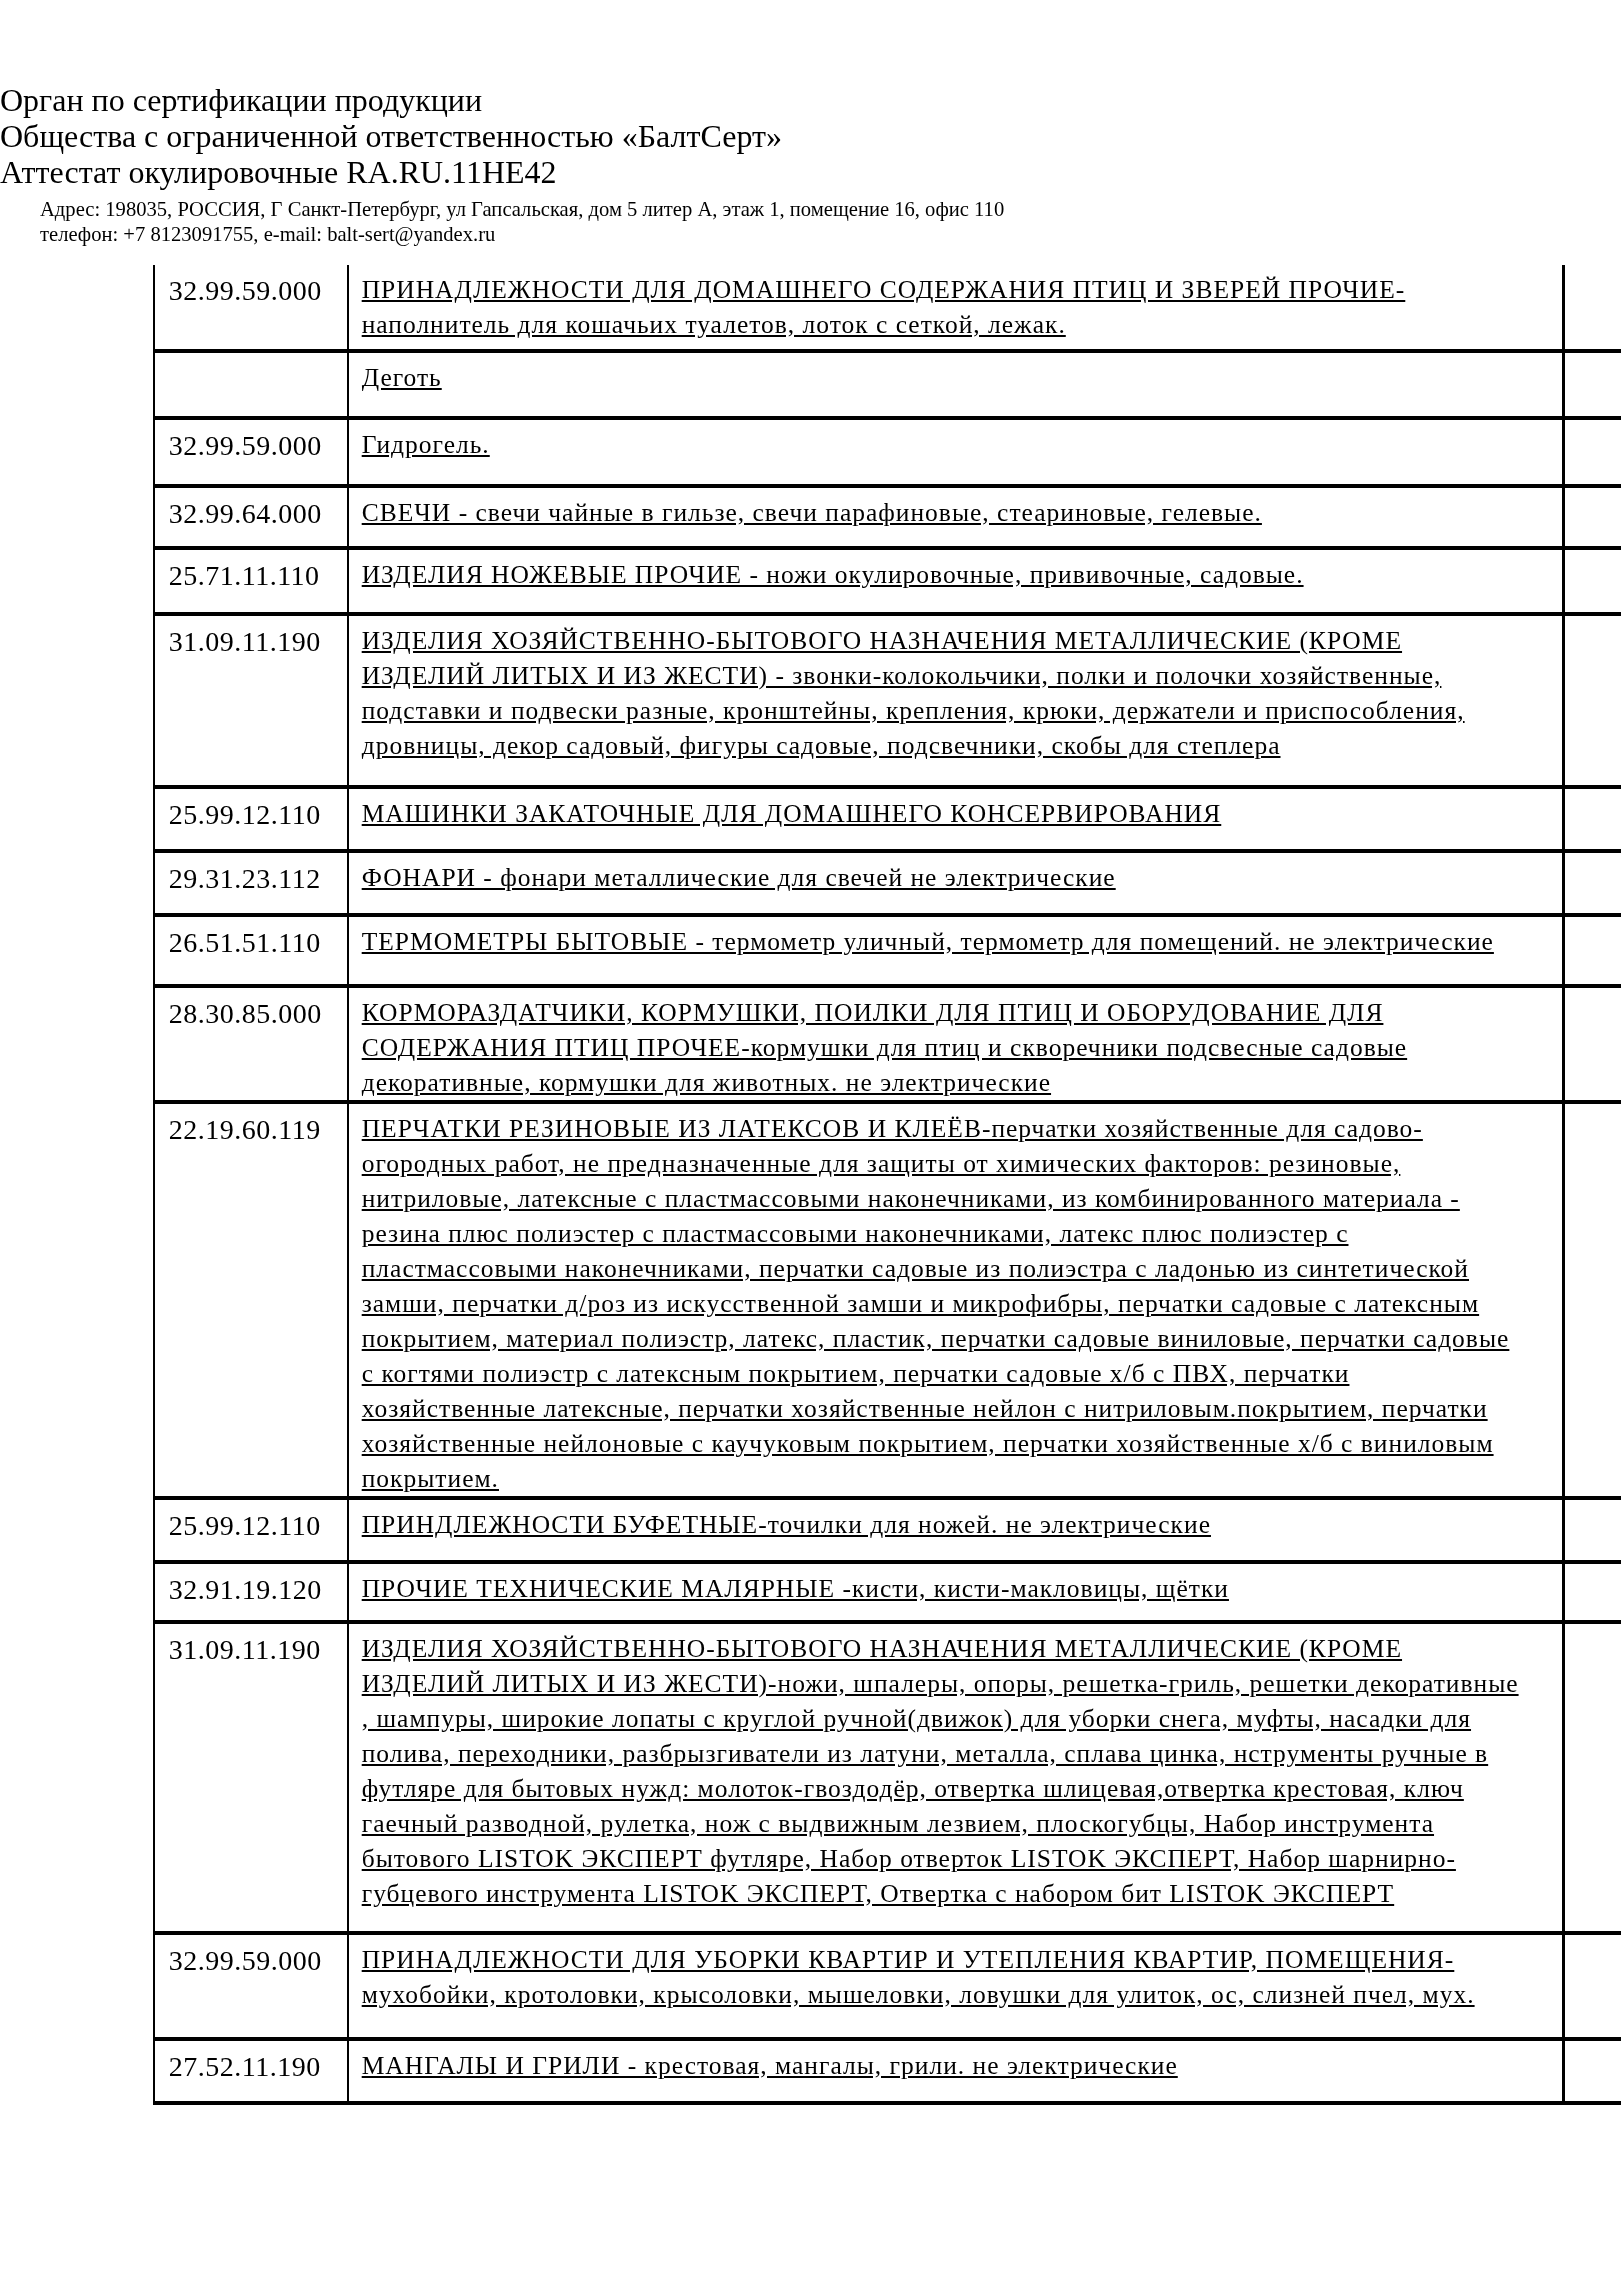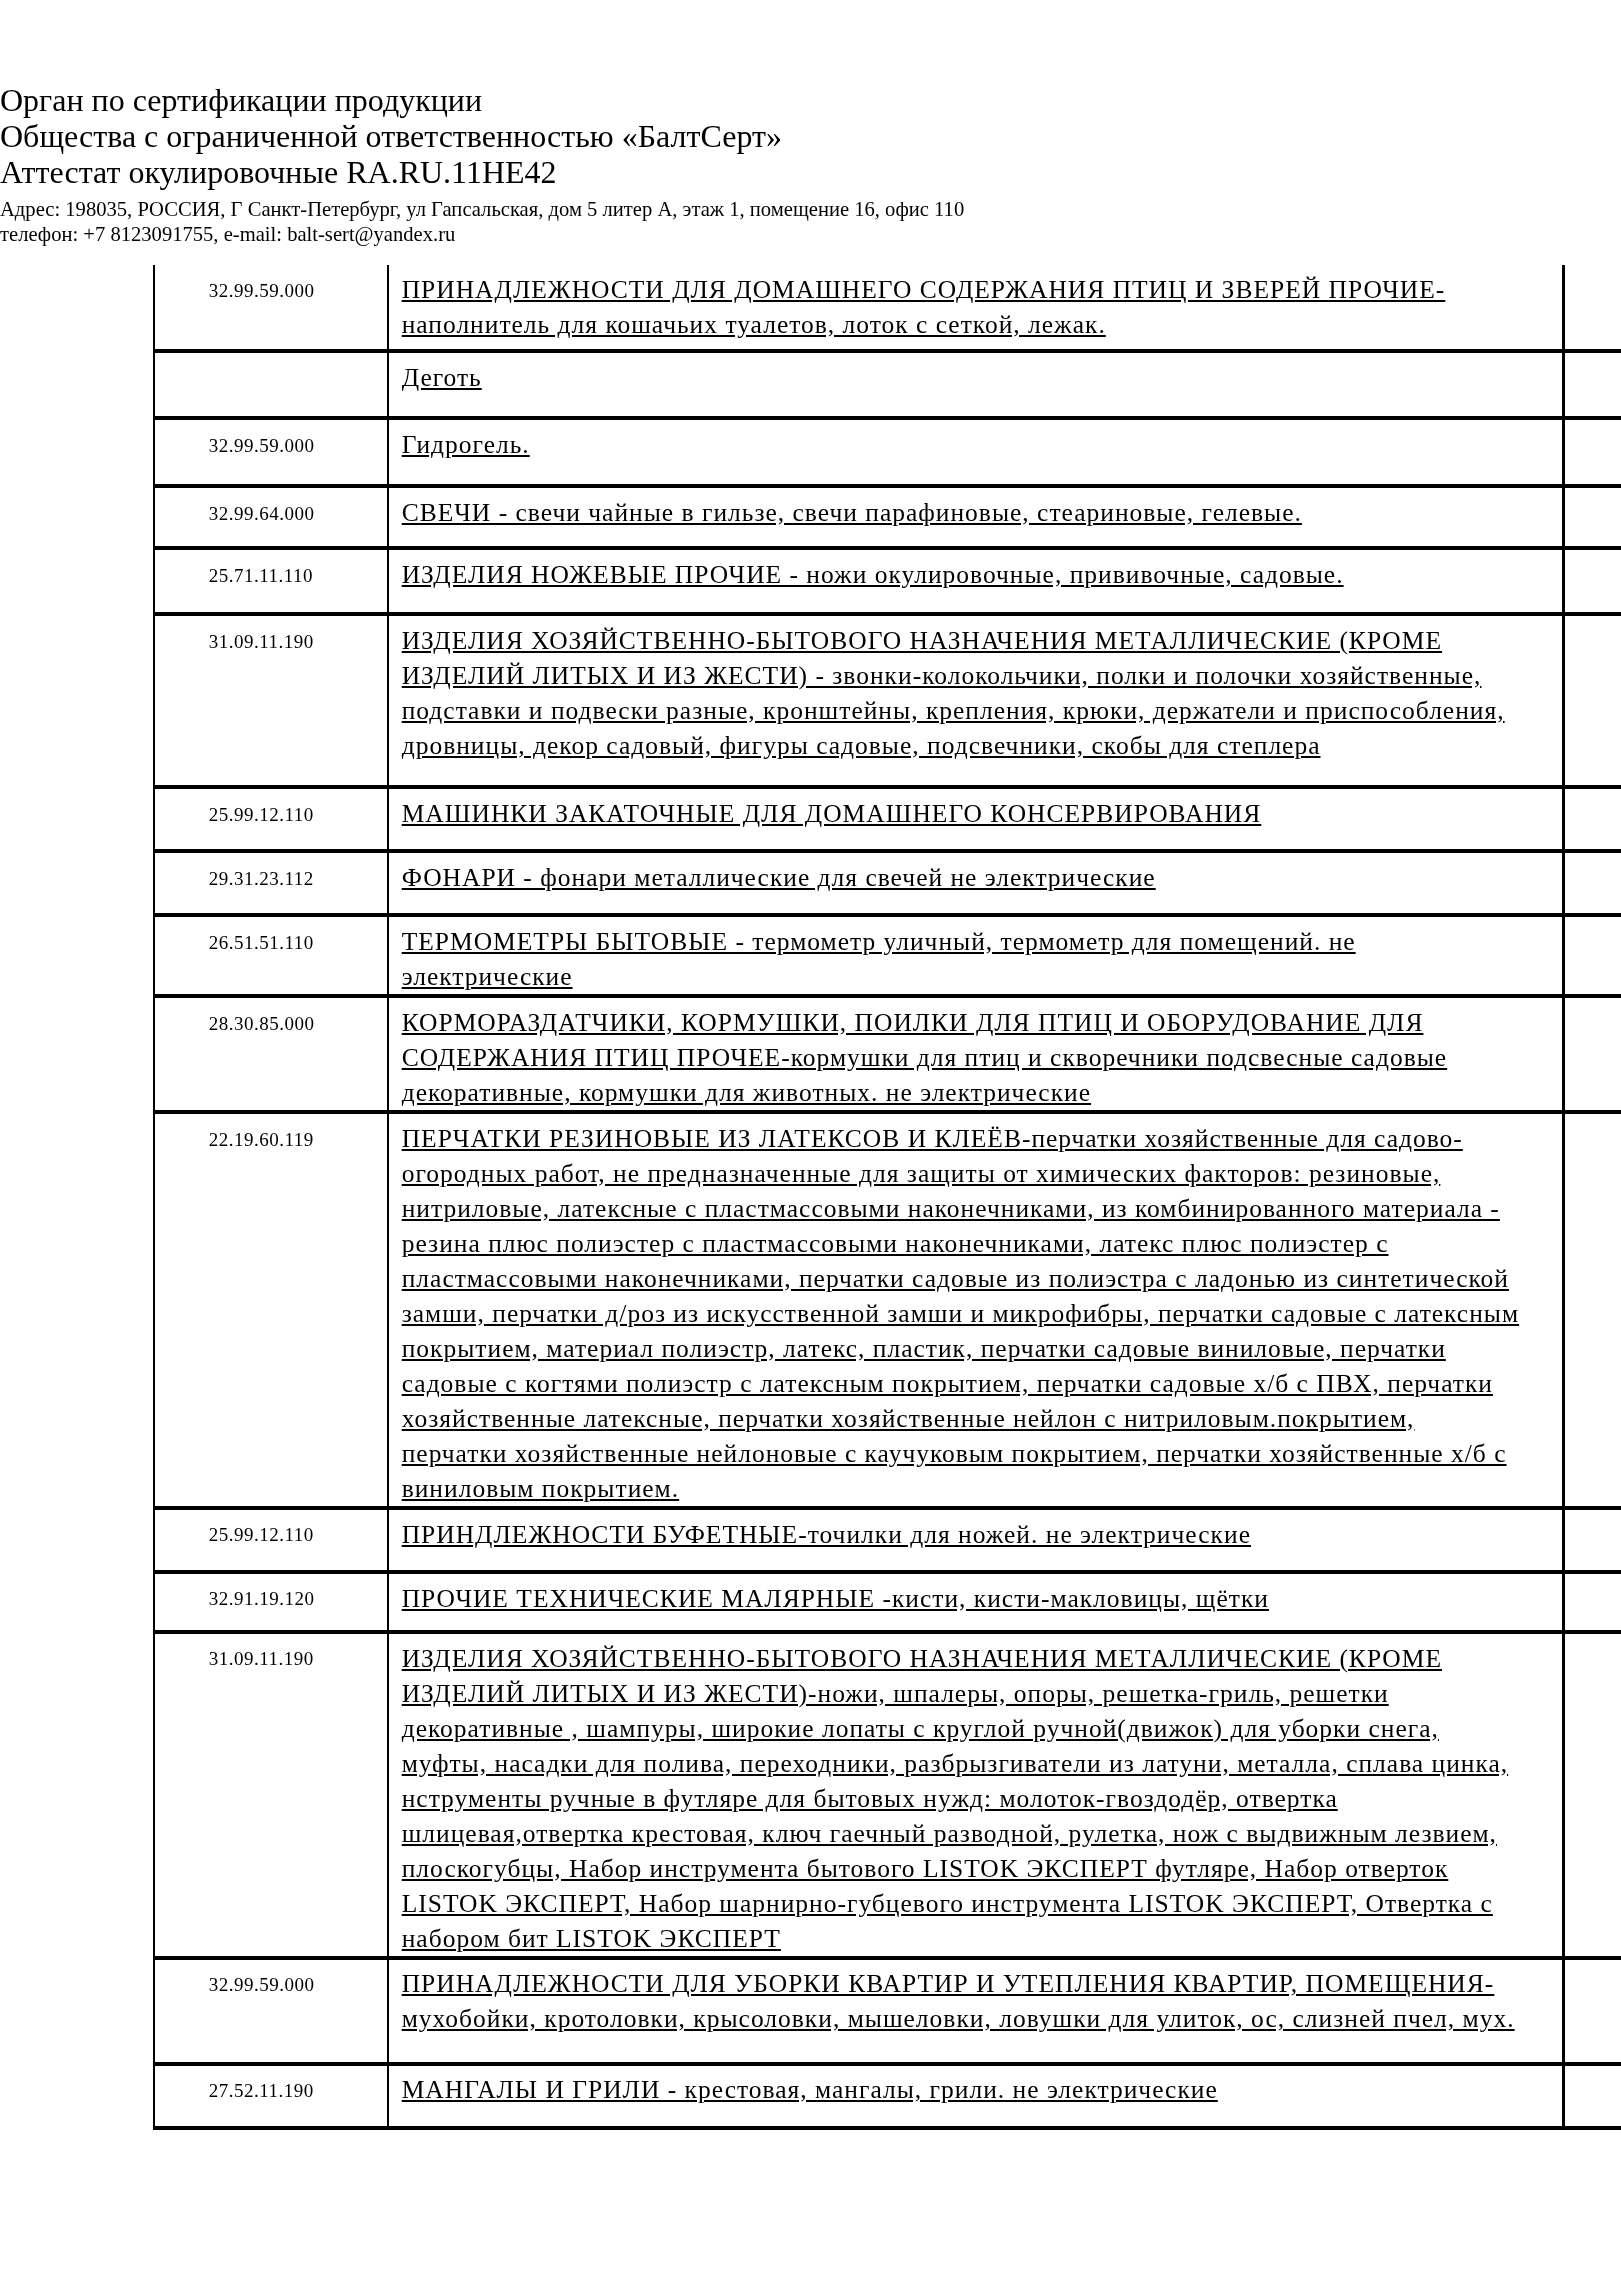--- a/index.html
+++ b/index.html
@@ -27,20 +27,21 @@
     line-height: 36px;
     white-space: nowrap;
   }
   .doc-header .small-line {
     font-size: 20.6px;
     line-height: 25.5px;
     white-space: nowrap;
   }
   .doc-header .small-block {
     margin-top: 6.9px;
+    margin-left: 40px;
   }
   
   .okpd-table {
     position: absolute;
     top: 265px;
     left: 153px;
     width: 1468px;
     border-left: 2.9px solid #000;
     box-sizing: border-box;
   }
@@ -55,24 +56,23 @@
   .t-row {
     display: flex;
     align-items: stretch;
     border-bottom: 4.9px solid #000;
     box-sizing: border-box;
   }
   .c-code {
     flex: 0 0 192px;
     box-sizing: border-box;
     padding: 8.8px 3.9px 0 13.7px;
-    font-size: 19px;
+    font-size: 28px;
     line-height: 33px;
     letter-spacing: 0.5px;
-    margin-left: 40px;
   }
   .c-desc {
     flex: 1 1 auto;
     box-sizing: border-box;
     border-left: 2.9px solid #000;
     padding: 6.9px 94px 0 12.7px;
     font-size: 25.5px;
     line-height: 35px;
     letter-spacing: 1px;
     text-decoration: underline;

